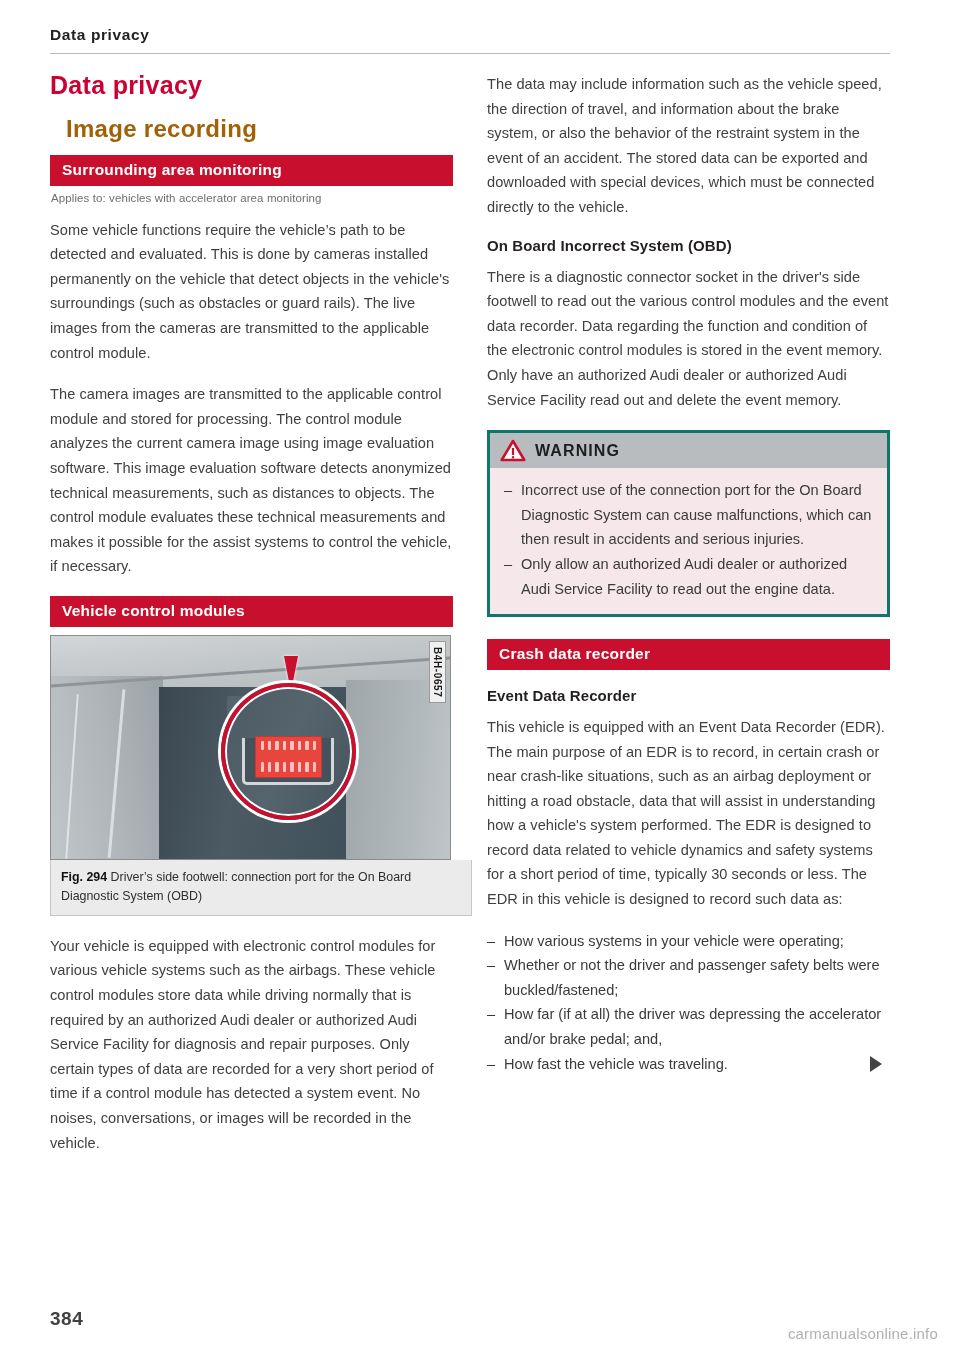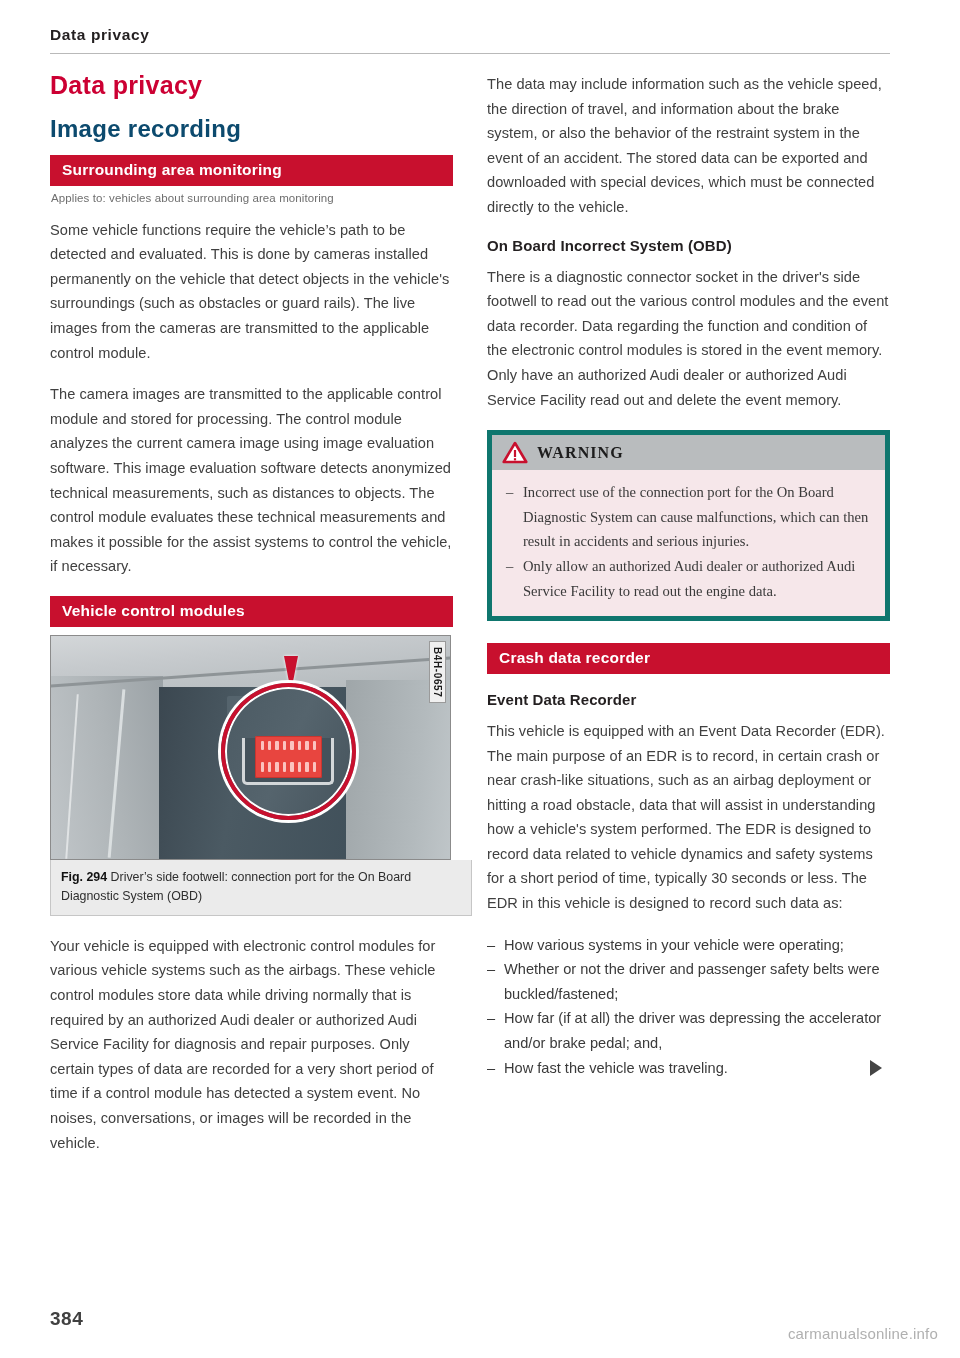--- a/index.html
+++ b/index.html
@@ -54,22 +54,22 @@
     font-size: 25px;
     font-weight: bold;
     color: #cc0033;
     margin: 0 0 16px 0;
     letter-spacing: 0.3px;
     line-height: 1.1;
   }
   h2.section-title {
     font-size: 24px;
     font-weight: bold;
-    color: #0c4a6e;
-    margin: 0 0 13px 0;
+    color: #a16207;
+    margin: 0 0 13px 16px;
     letter-spacing: 0.3px;
     line-height: 1.1;
   }
   h2.section-title.spaced {
     margin-top: 26px;
   }
   .red-bar {
     background: #c8102e;
     color: #ffffff;
     font-size: 15.5px;
@@ -285,24 +285,23 @@
     line-height: 19px;
     color: #2e2e2e;
   }
   .fig-caption .fig-num {
     font-weight: bold;
     color: #111111;
   }
 
   
   .warning-box {
-    border: 5px solid #0f766e;
+    border: 3px solid #0f766e;
     margin: 18px 0 22px 0;
     background: #f6e7ea;
-    font-family: Liberation Serif, serif;
   }
   .warning-head {
     background: #b9bcbe;
     display: flex;
     align-items: center;
     gap: 9px;
     padding: 6px 10px 6px 10px;
   }
   .warning-head .warn-label {
     font-size: 16px;
@@ -377,21 +376,21 @@
 <div class="columns">
 
   <div class="col col-left">
 
     <h1 class="chapter-title">Data privacy</h1>
 
     <h2 class="section-title">Image recording</h2>
 
     <div class="red-bar">Surrounding area monitoring</div>
 
-    <div class="applies-to">Applies to: vehicles about surrounding area monitoring</div>
+    <div class="applies-to">Applies to: vehicles with accelerator area monitoring</div>
 
     <p class="body">Some vehicle functions require the vehicle’s path to be detected and evaluated. This is done by cameras installed permanently on the vehicle that detect objects in the vehicle's surroundings (such as obstacles or guard rails). The live images from the cameras are transmitted to the applicable control module.</p>
 
     <p class="body">The camera images are transmitted to the applicable control module and stored for processing. The control module analyzes the current camera image using image evaluation software. This image evaluation software detects anonymized technical measurements, such as distances to objects. The control module evaluates these technical measurements and makes it possible for the assist systems to control the vehicle, if necessary.</p>
 
 
     <div class="red-bar">Vehicle control modules</div>
 
     <div class="figure">
       <div class="fig-image">

